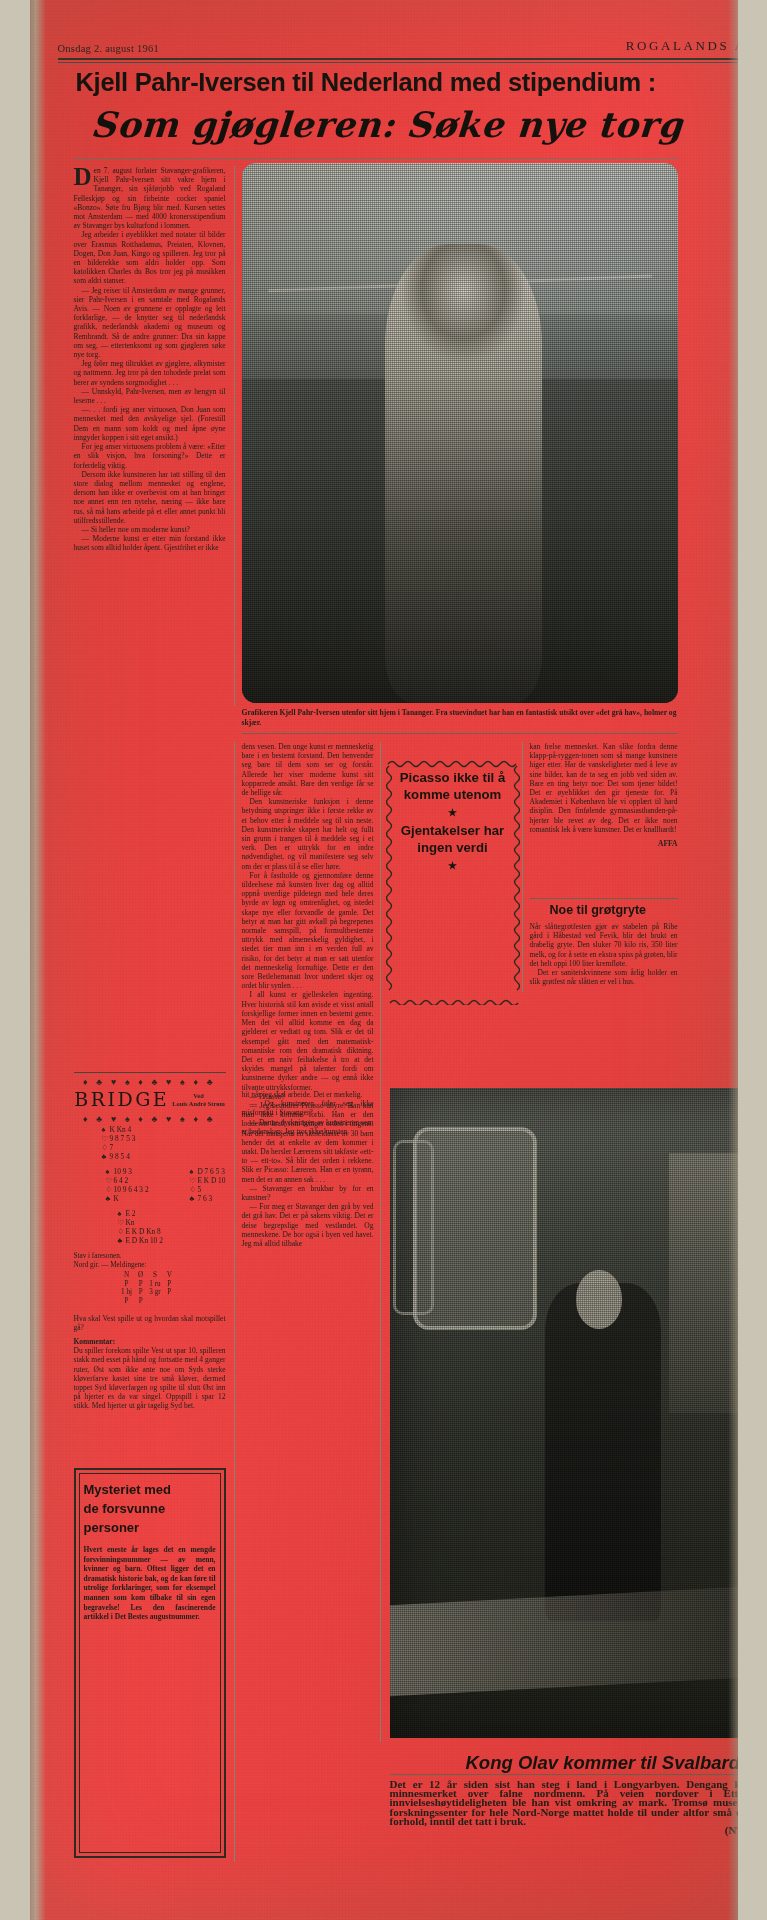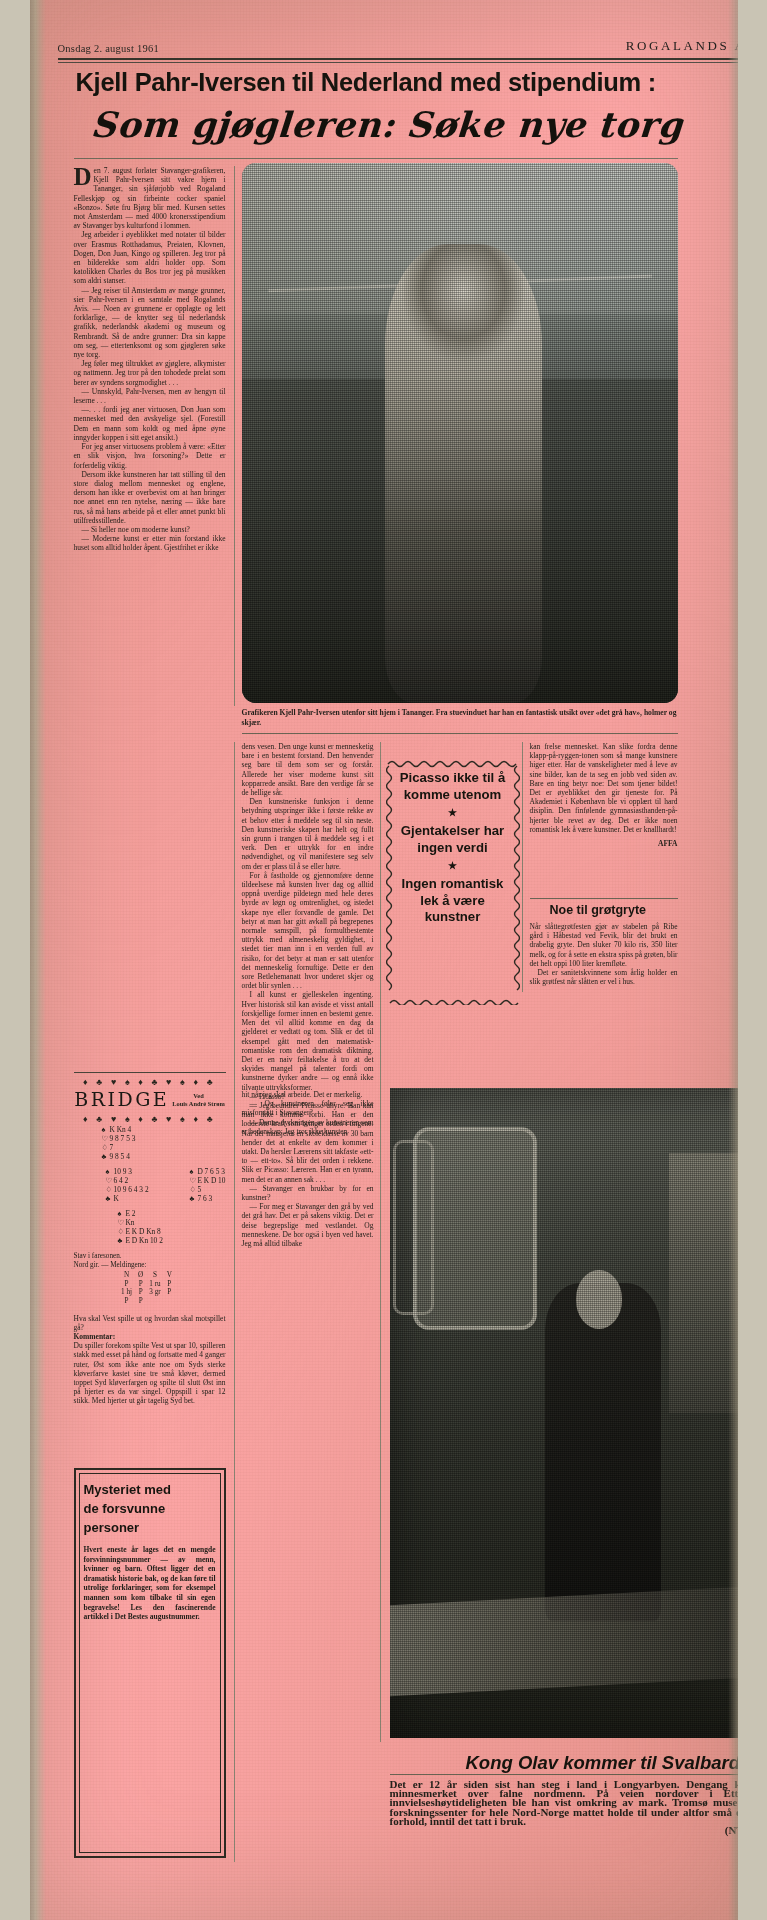--- a/index.html
+++ b/index.html
@@ -1,18 +1,18 @@
 <!DOCTYPE html>
 <html><head>
 <meta charset="utf-8">
 <style>
   html,body{margin:0;padding:0;background:#c9c4b4;}
   body{font-family:"Liberation Serif",serif;}
   .page{position:relative;width:708px;height:1920px;margin:0 auto;
-        background:#fca5a5;overflow:hidden;
+        background:#ef4444;overflow:hidden;
         box-shadow:inset 0 0 120px rgba(120,105,75,.30);}
   
   .grain{position:absolute;inset:0;pointer-events:none;z-index:60;
     background-image:
       repeating-linear-gradient(0deg,rgba(150,135,100,.055) 0 1px,rgba(0,0,0,0) 1px 3px),
       repeating-linear-gradient(90deg,rgba(150,135,100,.045) 0 1px,rgba(0,0,0,0) 1px 3px),
       radial-gradient(ellipse at 12% 6%,rgba(190,175,140,.30),rgba(0,0,0,0) 55%),
       radial-gradient(ellipse at 88% 92%,rgba(185,168,132,.32),rgba(0,0,0,0) 60%);
     mix-blend-mode:multiply;opacity:.85;}
   .edgeL{position:absolute;left:0;top:0;width:16px;height:1920px;z-index:55;
@@ -223,21 +223,20 @@
       <svg class="qwave" viewBox="0 0 134 245" preserveAspectRatio="none">
         <path d="M2,4 q4,-5 8,0 t8,0 t8,0 t8,0 t8,0 t8,0 t8,0 t8,0 t8,0 t8,0 t8,0 t8,0 t8,0 t8,0 t8,0 t8,0" fill="none" stroke="#2d2a22" stroke-width="1.4"></path>
         <path d="M4,243 q4,-5 8,0 t8,0 t8,0 t8,0 t8,0 t8,0 t8,0 t8,0 t8,0 t8,0 t8,0 t8,0 t8,0 t8,0 t8,0 t8,0" fill="none" stroke="#2d2a22" stroke-width="1.4"></path>
         <path d="M3,6 q-5,4 0,8 t0,8 t0,8 t0,8 t0,8 t0,8 t0,8 t0,8 t0,8 t0,8 t0,8 t0,8 t0,8 t0,8 t0,8 t0,8 t0,8 t0,8 t0,8 t0,8 t0,8 t0,8 t0,8 t0,8 t0,8 t0,8 t0,8 t0,8" fill="none" stroke="#2d2a22" stroke-width="1.4"></path>
         <path d="M131,6 q-5,4 0,8 t0,8 t0,8 t0,8 t0,8 t0,8 t0,8 t0,8 t0,8 t0,8 t0,8 t0,8 t0,8 t0,8 t0,8 t0,8 t0,8 t0,8 t0,8 t0,8 t0,8 t0,8 t0,8 t0,8 t0,8 t0,8 t0,8 t0,8" fill="none" stroke="#2d2a22" stroke-width="1.4"></path>
       </svg>
       <p class="qline">Picasso ikke til å komme utenom</p>
       <p class="qstar">★</p>
       <p class="qline">Gjentakelser har ingen verdi</p>
       <p class="qstar">★</p>
-      <p class="qline">Ingen romantisk lek å være kunstner</p>
     </div>
 
     <div class="col" id="c2b">
       <p class="noind">hit når jeg skal arbeide. Det er merkelig.</p>
       <p>— Og kunstneren føler seg ikke misforstått i Stavanger?</p>
       <p>— Denne dyrkningen av kunstneren som er hedenskap. Jeg tror ikke kunsten</p>
     </div>
 
     <div class="col" id="c3">
       <p class="noind">kan frelse mennesket. Kan slike fordra denne klapp-på-ryggen-tonen som så mange kunstnere higer etter. Har de vanskeligheter med å leve av sine bilder, kan de ta seg en jobb ved siden av. Bare en ting betyr noe: Det som tjener bildet! Det er øyeblikket den gir tjeneste for. På Akademiet i København ble vi opplært til hard disiplin. Den fin­følende gymnasiast­handen-på-hjerter ble revet av deg. Det er ikke noen romantisk lek å være kunstner. Det er knallhardt!</p>
@@ -320,21 +319,21 @@
             <td>P</td>
             <td></td>
             <td></td>
           </tr>
         </tbody>
           </table>
       </div>
 
       <div class="col" style="position:relative;left:0;top:0;width:152px;margin-top:8px;">
         <p class="noind">Hva skal Vest spille ut og hvordan skal motspillet gå?</p>
-        <p class="noind b" style="">Kommentar:</p>
+        <p class="noind b" style="margin-top:5px;">Kommentar:</p>
         <p class="noind">Du spiller forekom spilte Vest ut spar 10, spilleren stakk med esset på hånd og fortsatte med 4 ganger ruter, Øst som ikke ante noe om Syds sterke kløverfarve kastet sine tre små kløver, dermed toppet Syd kløverfargen og spilte til slutt Øst inn på hjerter es da var singel. Oppspill i spar 12 stikk. Med hjerter ut går tagelig Syd bet.</p>
       </div>
     </div>
 
     <div class="mybox">
       <div class="mybox-border"></div>
       <div class="mybox-title">
         <div>Mysteriet med</div>
         <div>de forsvunne</div>
         <div>personer</div>

